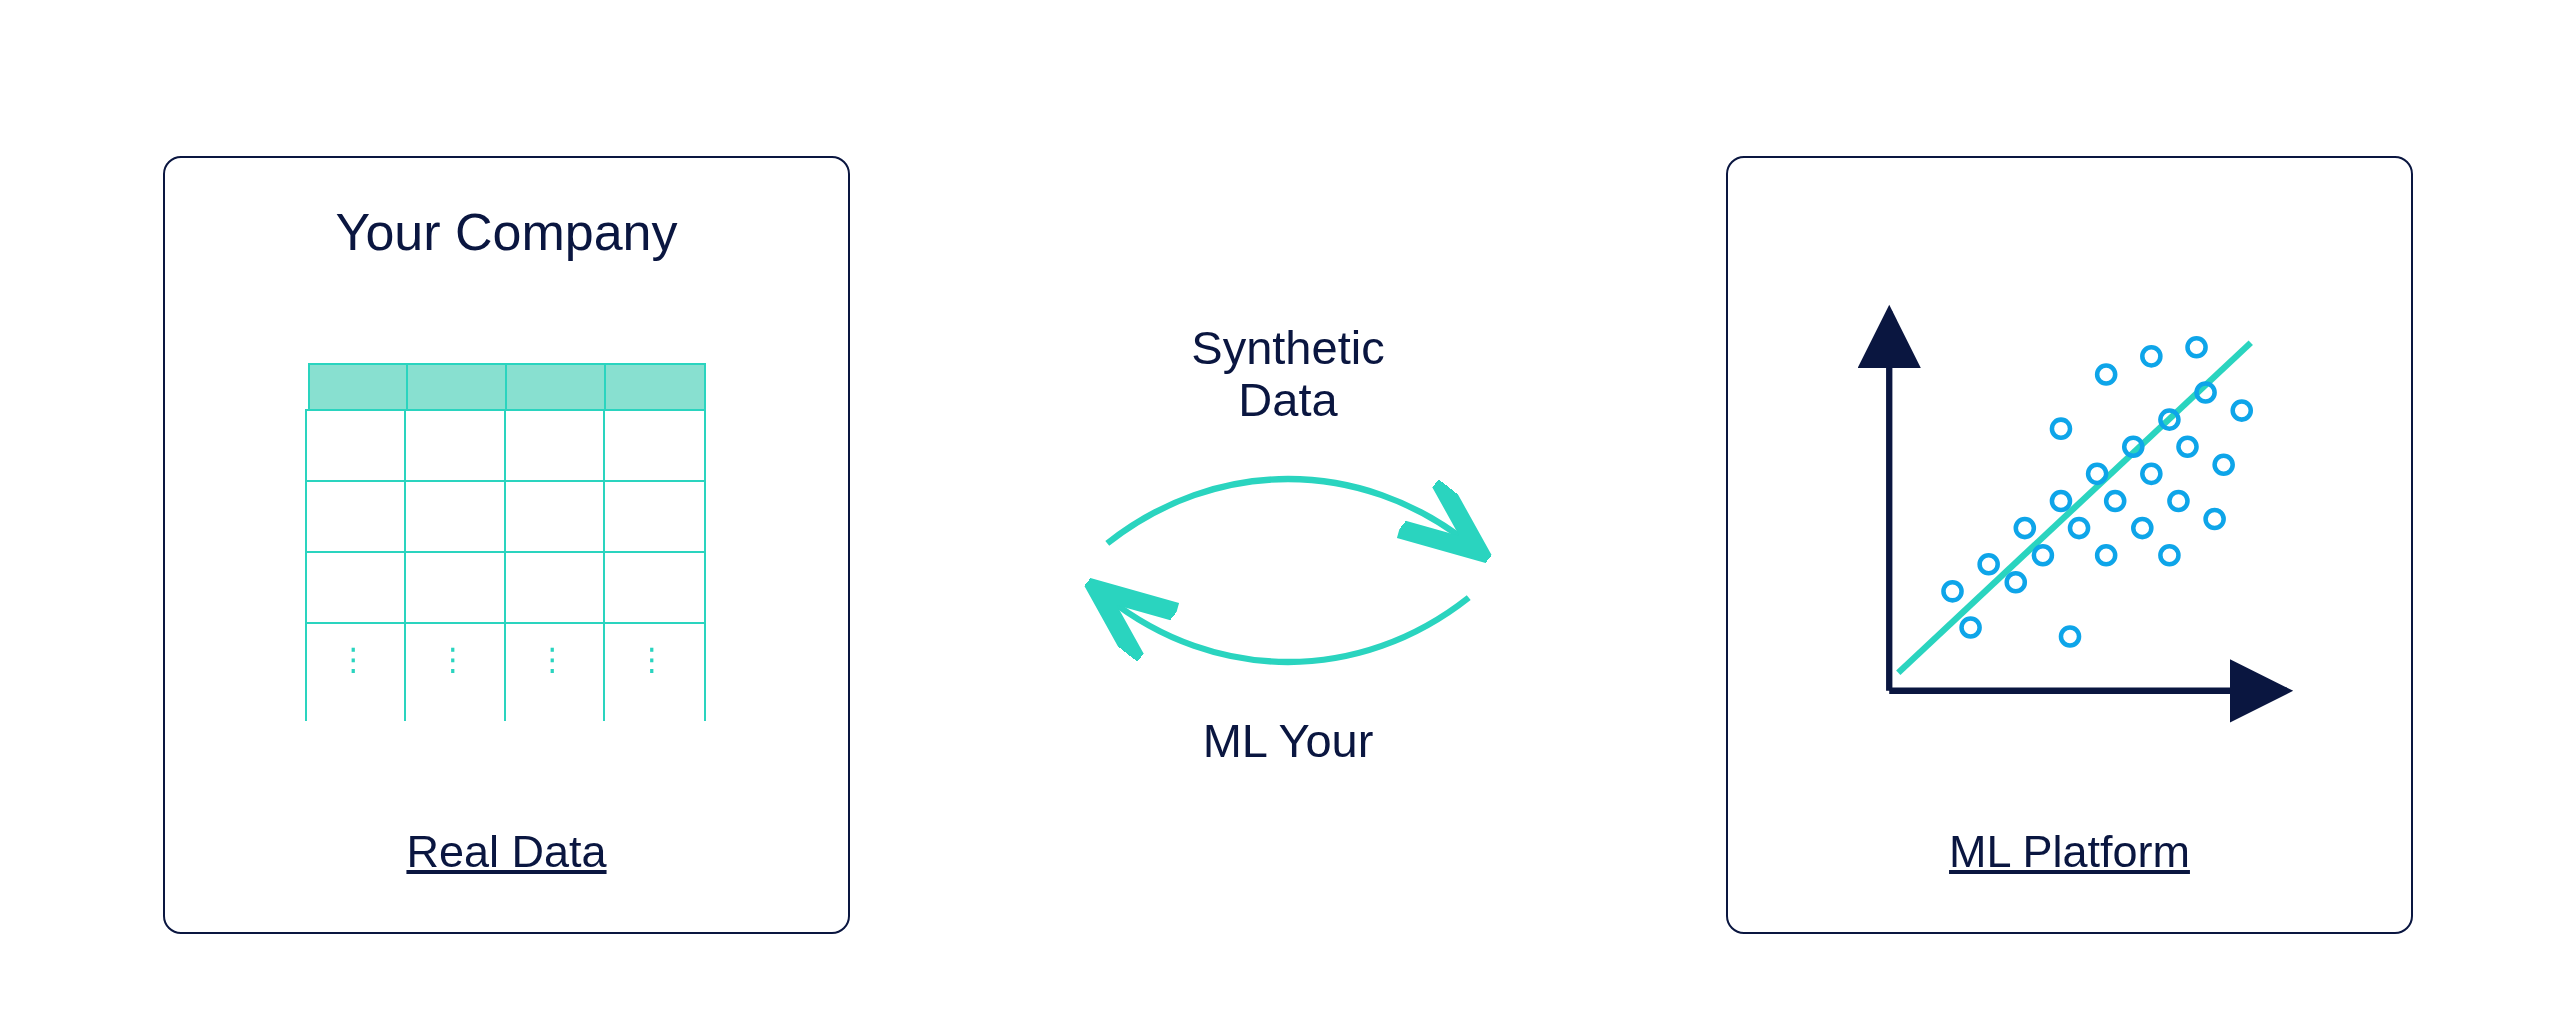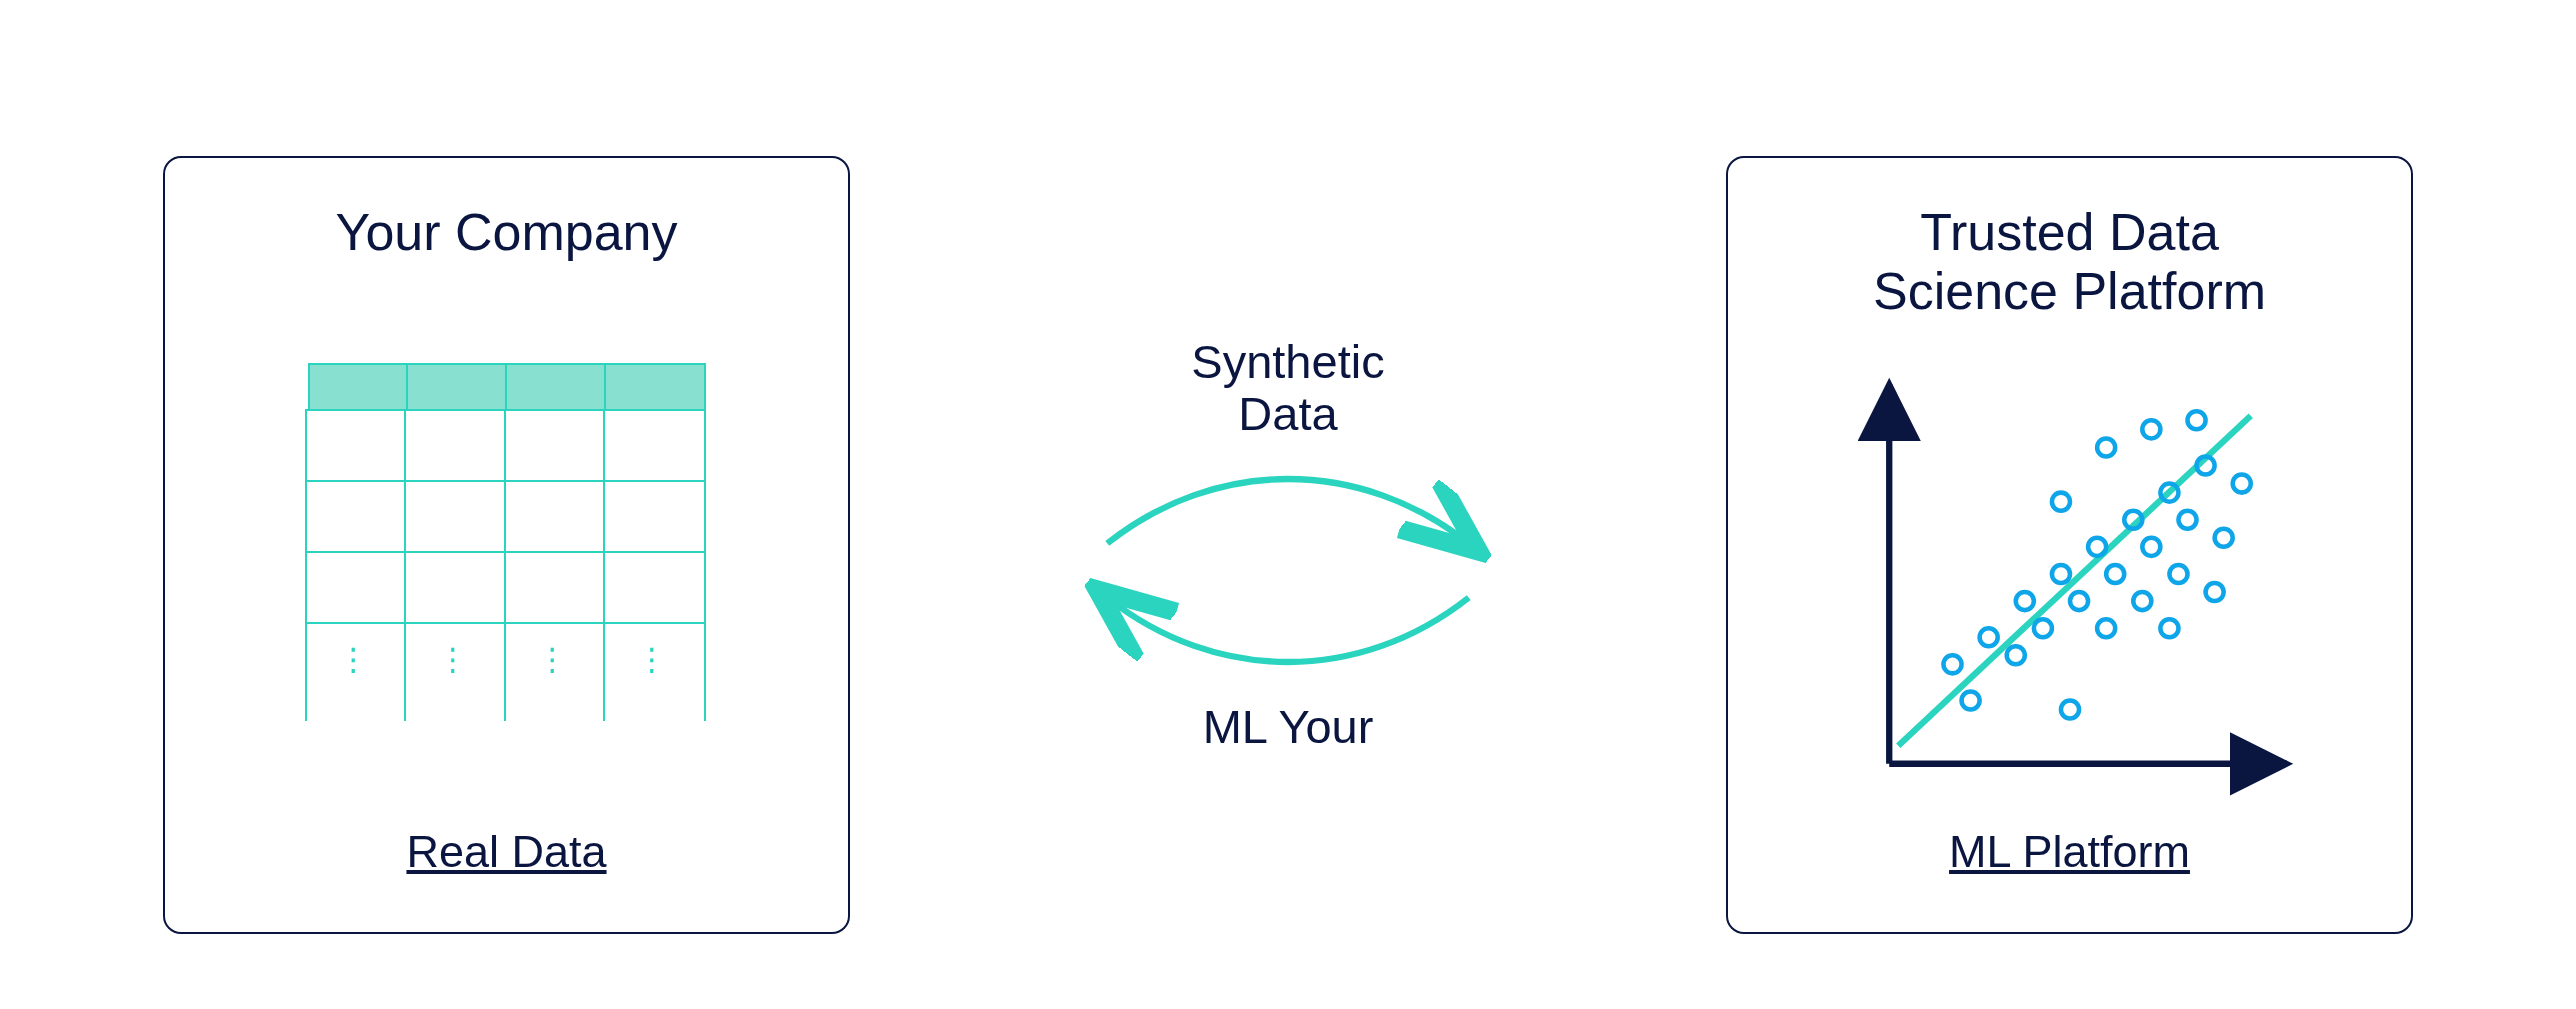--- a/index.html
+++ b/index.html
@@ -109,21 +109,21 @@
     box-shadow: 0 1.8px 5.4px rgba(0,0,0,0.15);
   }
 
   
   .middle {
     flex: 1;
     display: flex;
     flex-direction: column;
     align-items: center;
     justify-content: center;
-    gap: 4px;
+    gap: 18px;
     padding: 0 72px;
   }
   .mid-label {
     font-size: 47px;
     text-align: center;
     line-height: 1.1;
     font-weight: 400;
   }
   .cycle-arrows {
     width: 470px;
@@ -194,21 +194,20 @@
           <path d="M0,0 L12,5 L0,10" fill="none" stroke="#2ad4bf" stroke-width="3"></path>
         </marker>
       </defs>
       <path d="M60,110 C180,15 340,15 460,110" fill="none" stroke="#2ad4bf" stroke-width="7" marker-end="url(#arrowR)"></path>
       <path d="M460,170 C340,265 180,265 60,170" fill="none" stroke="#2ad4bf" stroke-width="7" marker-end="url(#arrowL)"></path>
     </svg>
     <div class="mid-label">ML Your</div>
   </div>
 
   <div class="panel">
-    <div class="panel-title">Trusted Data<br>Science Platform</div>
     <div class="panel-graphic">
       <svg class="scatter-wrap" viewBox="0 0 520 480">
         <defs>
           <marker id="axHead" markerWidth="12" markerHeight="12" refX="9" refY="5" orient="auto">
             <path d="M0,0 L10,5 L0,10 Z" fill="#0a1640"></path>
           </marker>
         </defs>
 
         <line x1="60" y1="440" x2="60" y2="20" stroke="#0a1640" stroke-width="7" marker-end="url(#axHead)"></line>
         <line x1="60" y1="440" x2="500" y2="440" stroke="#0a1640" stroke-width="7" marker-end="url(#axHead)"></line>

